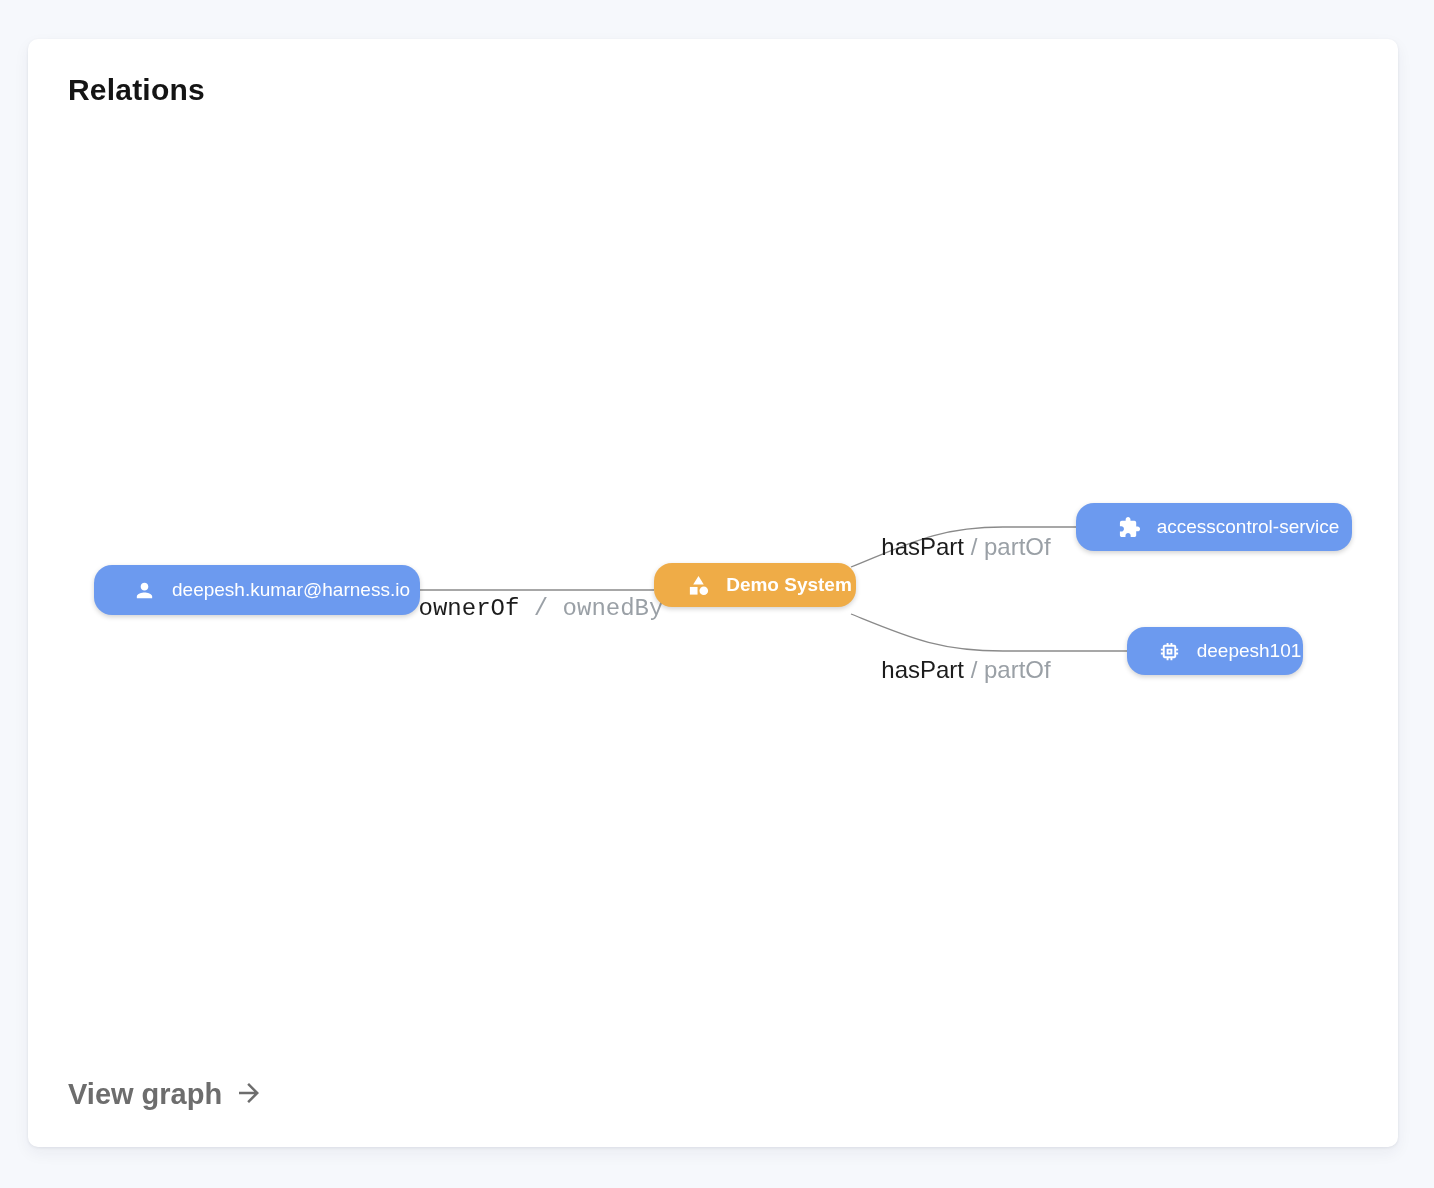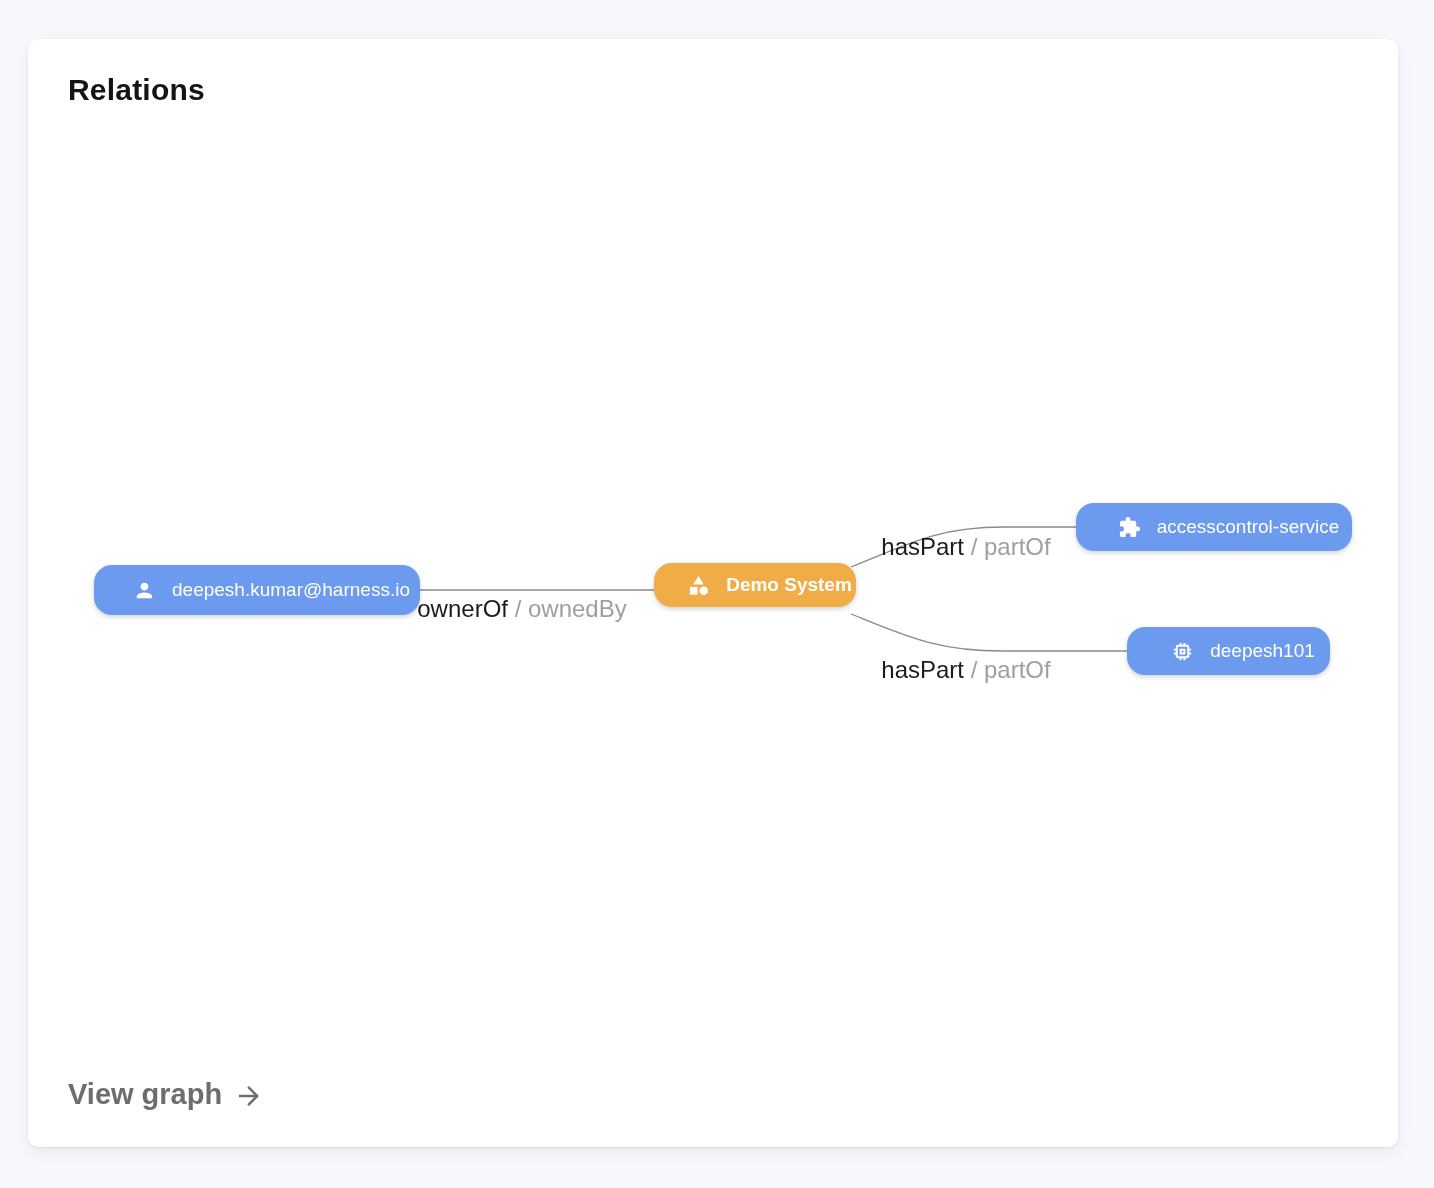--- a/index.html
+++ b/index.html
@@ -41,40 +41,40 @@
     box-shadow: 0 2px 5px rgba(0,0,0,0.18);
     cursor: pointer;
     padding-left: 29px;
   }
   .node svg { width: 23px; height: 23px; fill: #FFFFFF; flex: 0 0 auto; }
   .node-blue { background: #6C9AEF; }
   .node-orange { background: #EFAC47; }
   .node-user   { left: 44px;   top: 526px; width: 326px; height: 50px; margin-left: 22px; }
   .node-system { left: 626px;  top: 524px; width: 202px; height: 44px; font-weight: 700; }
   .node-service{ left: 1048px; top: 464px; width: 276px; height: 48px; }
-  .node-comp   { left: 1099px; top: 588px; width: 203px; height: 48px; }
+  .node-comp   { left: 1099px; top: 588px; width: 176px; height: 48px; }
 
   .edge-label {
     position: absolute;
     width: 250px;
     text-align: center;
     font-size: 24px;
     color: #1C1C1C;
     white-space: nowrap;
   }
   .edge-label .secondary, .edge-label .sep { color: #9AA0A6; }
-  .label-owner   { left: 369px; top: 556px; }
+  .label-owner   { left: 388px; top: 556px; font-family: Liberation Mono, monospace; }
   .label-haspart-top { left: 813px; top: 494px; }
   .label-haspart-bottom { left: 813px; top: 617px; }
 
   .view-graph {
     position: absolute;
     left: 40px; bottom: 36px;
     display: flex;
-    align-items: flex-end;
+    align-items: flex-start;
     gap: 12px;
     font-size: 29px;
     font-weight: 700;
     color: #6D6D6D;
     cursor: pointer;
     text-decoration: none;
   }
   .view-graph svg { width: 30px; height: 30px; fill: #6D6D6D; }
 </style>
 </head>

